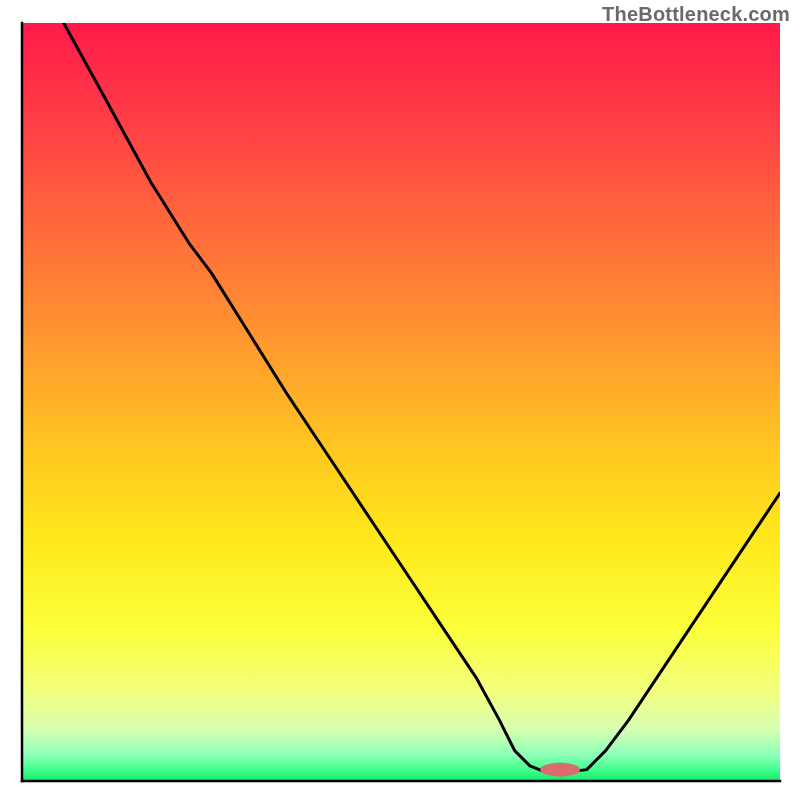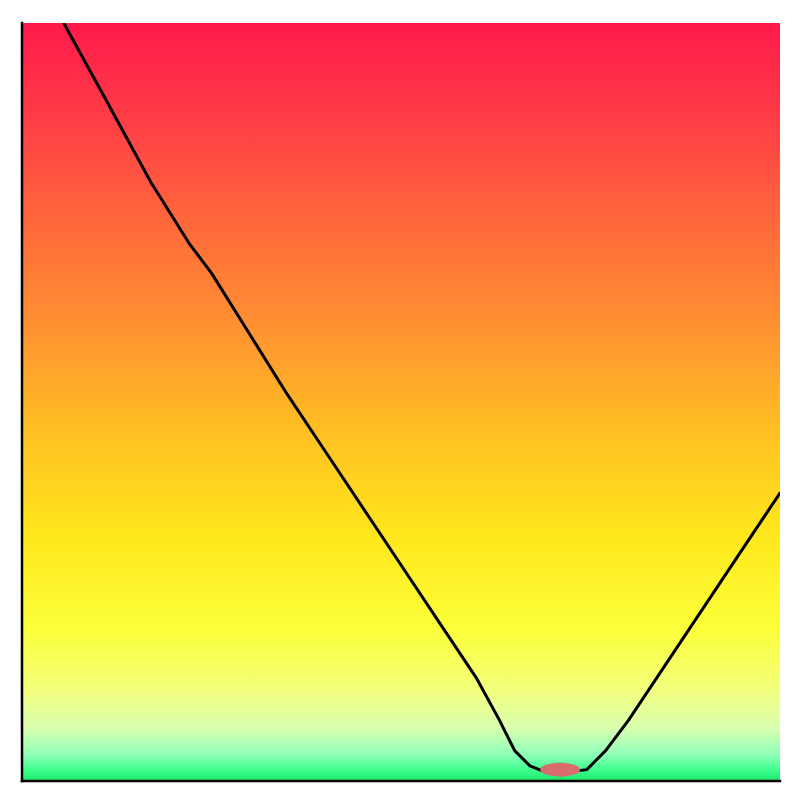--- a/index.html
+++ b/index.html
@@ -31,20 +31,21 @@
     top: 0;
     left: 0;
     width: 800px;
     height: 800px;
   }
 </style>
 </head>
 <body>
 
 <div class="canvas">
+  <div class="watermark">TheBottleneck.com</div>
 
   <svg class="plot" viewBox="0 0 800 800" preserveAspectRatio="none">
     <defs>
       <linearGradient id="bg-grad" x1="0" y1="0" x2="0" y2="1">
 
       <stop offset="0.00%" stop-color="#ff1a4a"></stop>
           <stop offset="13.00%" stop-color="#ff3e46"></stop>
           <stop offset="28.00%" stop-color="#ff6d3a"></stop>
           <stop offset="42.00%" stop-color="#ff9830"></stop>
           <stop offset="55.00%" stop-color="#ffc321"></stop>

